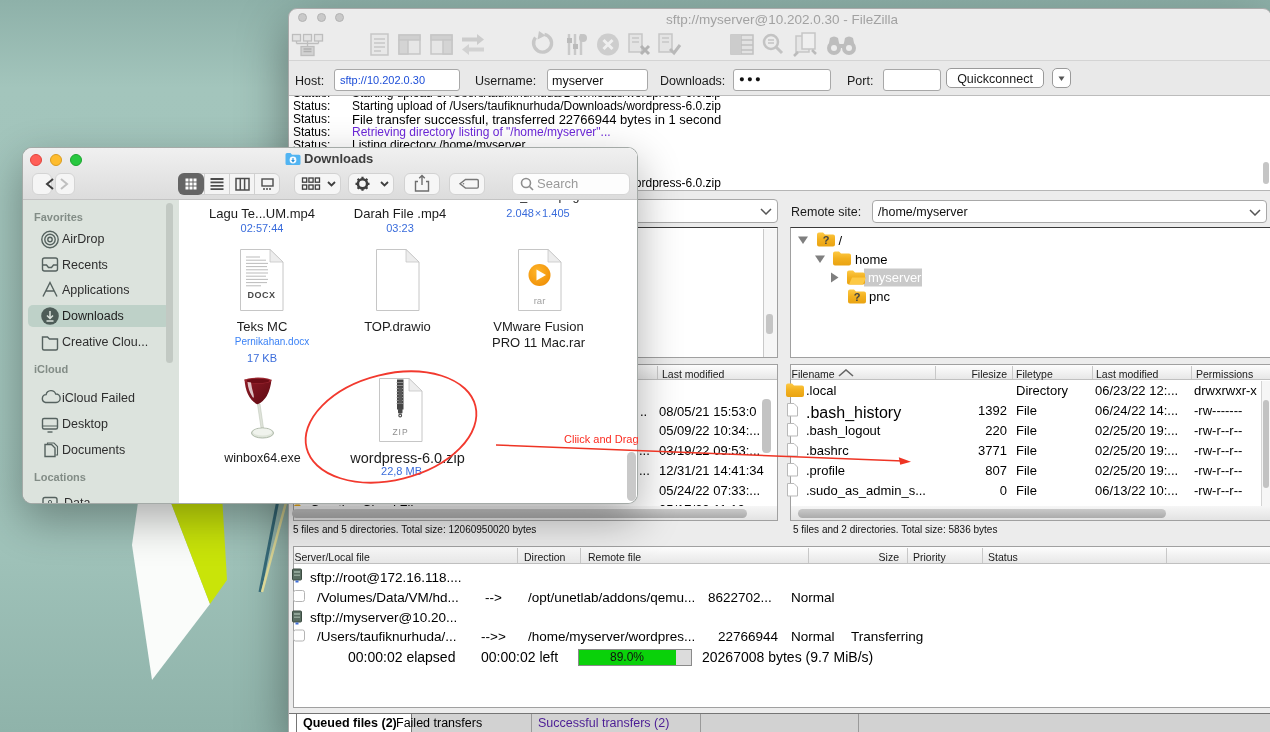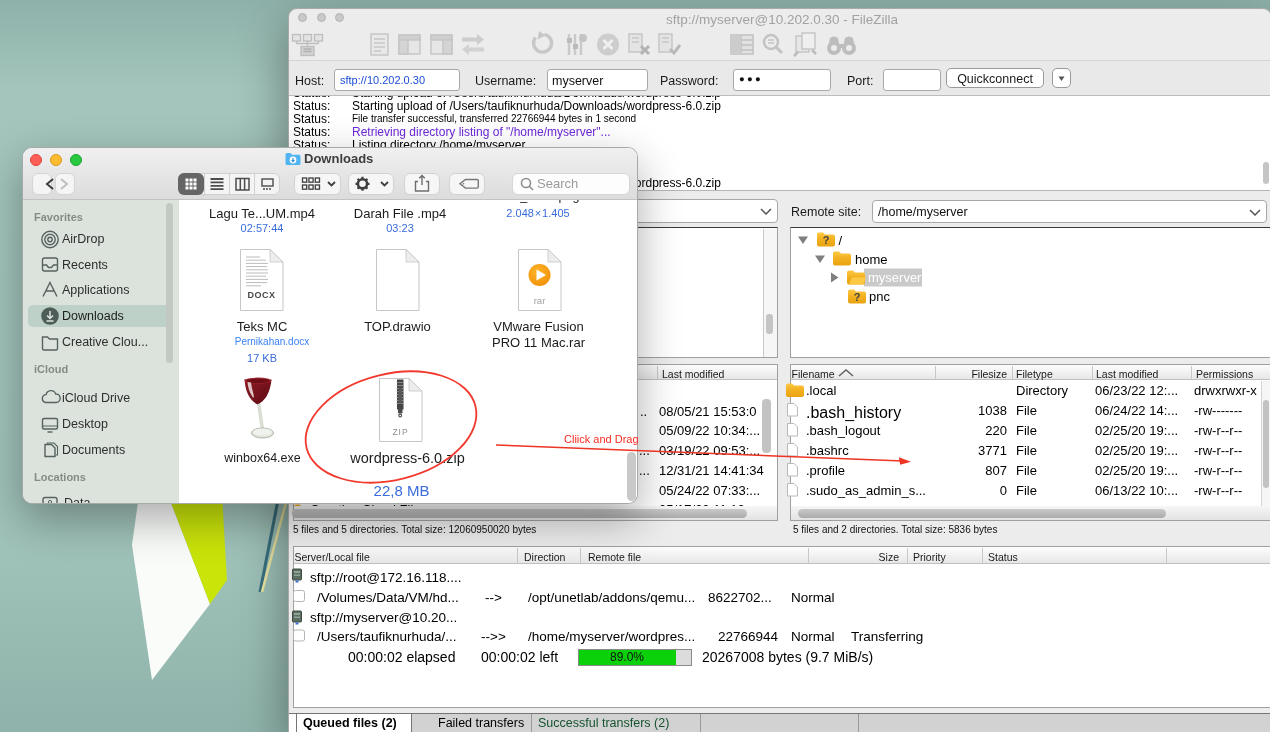--- a/index.html
+++ b/index.html
@@ -130,40 +130,40 @@
   </g>
 </svg>
 
 <div class="a" style="left:289px;top:60px;width:982px;height:36px;background:#e9e9e9;border-top:1px solid #d4d4d4;border-bottom:1px solid #bcbcbc"></div>
 <div class="t" style="left:295px;top:74px;font-size:12.5px;color:#1a1a1a">Host:</div>
 <div class="fld" style="left:334px;top:69px;width:126px;height:22px"></div>
 <div class="t" style="left:340px;top:73.5px;font-size:11px;color:#1d4ed8">sftp://10.202.0.30</div>
 <div class="t" style="left:475px;top:74px;font-size:12.5px;color:#1a1a1a">Username:</div>
 <div class="fld" style="left:547px;top:69px;width:101px;height:22px"></div>
 <div class="t" style="left:552px;top:74px;font-size:12.5px;color:#111">myserver</div>
-<div class="t" style="left:660px;top:74px;font-size:12.5px;color:#1a1a1a">Password:</div>
+<div class="t" style="left:660px;top:74px;font-size:12.5px;color:#1a1a1a">Downloads:</div>
 <div class="fld" style="left:733px;top:69px;width:98px;height:22px"></div>
 <div class="t" style="left:739px;top:74px;font-size:9.5px;color:#111;letter-spacing:2.2px">●●●</div>
 <div class="t" style="left:847px;top:74px;font-size:12.5px;color:#1a1a1a">Port:</div>
 <div class="fld" style="left:883px;top:69px;width:58px;height:22px"></div>
 <div class="a" style="left:946px;top:68px;width:98px;height:20px;background:#fff;border:1px solid #9a9a9a;border-radius:5px"></div>
 <div class="t" style="left:995px;top:71.5px;font-size:12.5px;color:#1a1a1a;transform:translateX(-50%)">Quickconnect</div>
 <div class="a" style="left:1052px;top:68px;width:19px;height:20px;background:#fff;border:1px solid #9a9a9a;border-radius:5px"></div>
 <svg class="a" width="10" height="6" style="left:1058px;top:75.5px">
     <polygon points="0.5,0.5 6.5,0.5 3.5,5" fill="#555"></polygon>
   </svg>
 
 <div class="a" id="log" style="left:289px;top:96px;width:982px;height:95px;background:#fff;border-bottom:1px solid #b5b5b5;overflow:hidden">
   <div class="t" style="left:4px;top:-9px;font-size:12px;color:#000">Status:</div>
   <div class="t" style="left:63px;top:-9px;font-size:12px;color:#000">Starting upload of /Users/taufiknurhuda/Downloads/wordpress-6.0.zip</div>
 </div>
 <div class="t" style="left:293px;top:100px;font-size:12px;color:#000">Status:</div>
 <div class="t" style="left:352px;top:100px;font-size:12px;color:#000">Starting upload of /Users/taufiknurhuda/Downloads/wordpress-6.0.zip</div>
 <div class="t" style="left:293px;top:112.9px;font-size:12px;color:#000">Status:</div>
-<div class="t" style="left:352px;top:112.9px;font-size:10px;color:#000">File transfer successful, transferred 22766944 bytes in 1 second</div>
+<div class="t" style="left:352px;top:112.9px;font-size:13px;color:#000">File transfer successful, transferred 22766944 bytes in 1 second</div>
 <div class="t" style="left:293px;top:125.8px;font-size:12px;color:#000">Status:</div>
 <div class="t" style="left:352px;top:125.8px;font-size:12px;color:#6d28d9">Retrieving directory listing of "/home/myserver"...</div>
 <div class="t" style="left:293px;top:138.7px;font-size:12px;color:#000">Status:</div>
 <div class="t" style="left:352px;top:138.7px;font-size:12px;color:#000">Listing directory /home/myserver</div>
 <div class="t" style="left:293px;top:151.6px;font-size:12px;color:#000">Status:</div>
 <div class="t" style="left:352px;top:151.6px;font-size:12px;color:#000">Disconnected from server</div>
 <div class="t" style="left:293px;top:164.5px;font-size:12px;color:#000">Status:</div>
 <div class="t" style="left:352px;top:164.5px;font-size:12px;color:#000">Connecting to 10.202.0.30...</div>
 <div class="t" style="left:293px;top:177.4px;font-size:12px;color:#000">Status:</div>
 <div class="t" style="left:352px;top:177.4px;font-size:12px;color:#000">Starting upload of /Users/taufiknurhuda/Downloads/wordpress-6.0.zip</div>
@@ -270,21 +270,21 @@
     <path d="M3.5 63.5 h6.5 l3.5 3.5 v9 h-10 z"></path>
     <path d="M3.5 83.5 h6.5 l3.5 3.5 v9 h-10 z"></path>
     <path d="M3.5 103.5 h6.5 l3.5 3.5 v9 h-10 z"></path>
   </g>
 </svg>
 <div class="t" style="left:806px;top:384px;font-size:13px;color:#000">.local</div>
 <div class="t" style="left:1016px;top:384px;font-size:13px;color:#000">Directory</div>
 <div class="t" style="left:1095px;top:384px;font-size:13px;color:#000">06/23/22 12:...</div>
 <div class="t" style="left:1194px;top:384px;font-size:13px;color:#000">drwxrwxr-x</div>
 <div class="t" style="left:806px;top:404px;font-size:16px;color:#000">.bash_history</div>
-<div class="t" style="left:1007px;top:404px;font-size:13px;color:#000;transform:translateX(-100%)">1038</div>
+<div class="t" style="left:1007px;top:404px;font-size:13px;color:#000;transform:translateX(-100%)">1392</div>
 <div class="t" style="left:1016px;top:404px;font-size:13px;color:#000">File</div>
 <div class="t" style="left:1095px;top:404px;font-size:13px;color:#000">06/24/22 14:...</div>
 <div class="t" style="left:1194px;top:404px;font-size:13px;color:#000">-rw-------</div>
 <div class="t" style="left:806px;top:424px;font-size:13px;color:#000">.bash_logout</div>
 <div class="t" style="left:1007px;top:424px;font-size:13px;color:#000;transform:translateX(-100%)">220</div>
 <div class="t" style="left:1016px;top:424px;font-size:13px;color:#000">File</div>
 <div class="t" style="left:1095px;top:424px;font-size:13px;color:#000">02/25/20 19:...</div>
 <div class="t" style="left:1194px;top:424px;font-size:13px;color:#000">-rw-r--r--</div>
 <div class="t" style="left:806px;top:444px;font-size:13px;color:#000">.bashrc</div>
 <div class="t" style="left:1007px;top:444px;font-size:13px;color:#000;transform:translateX(-100%)">3771</div>
@@ -356,23 +356,23 @@
 <div class="a" style="left:578px;top:648.5px;width:114px;height:17px;border:1px solid #8a8a8a;background:#dcdcdc"></div>
 <div class="a" style="left:579px;top:649.5px;width:97px;height:15px;background:#0ad10a"></div>
 <div class="t" style="left:627px;top:651px;font-size:12px;color:#111;transform:translateX(-50%)">89.0%</div>
 <div class="t" style="left:702px;top:649px;font-size:14px;color:#000">20267008 bytes (9.7 MiB/s)</div>
 
 <div class="a" style="left:289px;top:713px;width:982px;height:19px;background:#d2d2d2;border-top:1px solid #757575"></div>
 <div class="a" style="left:289px;top:714px;width:7px;height:18px;background:#fff"></div>
 <div class="a" style="left:296px;top:713px;width:116px;height:19px;background:#fff;border:1px solid #757575;border-bottom:none"></div>
 <div class="t" style="left:303px;top:716px;font-size:12.5px;font-weight:bold;color:#000">Queued files (2)</div>
 <div class="a vline" style="left:531px;top:714px;height:18px;background:#9a9a9a"></div>
-<div class="t" style="left:438px;top:716px;font-size:12.5px;color:#000">Failed transfers</div>
+<div class="t" style="left:396px;top:716px;font-size:12.5px;color:#000">Failed transfers</div>
 <div class="a vline" style="left:700px;top:714px;height:18px;background:#9a9a9a"></div>
-<div class="t" style="left:538px;top:716px;font-size:12.5px;color:#14532d">Successful transfers (2)</div>
+<div class="t" style="left:538px;top:716px;font-size:12.5px;color:#4c1d95">Successful transfers (2)</div>
 <div class="a vline" style="left:858px;top:714px;height:18px;background:#9a9a9a"></div>
 
 <div class="a" id="finder" style="left:22px;top:147px;width:616px;height:357px;border-radius:10px;overflow:hidden;box-shadow:0 16px 44px rgba(0,0,0,.32);background:#fff;border:1px solid rgba(90,100,95,.55)">
 
   <div class="a" style="left:156px;top:0;right:0;bottom:0;background:#fff;z-index:1"></div>
   <div style="position:absolute;z-index:1;left:515px;top:38px" class="t c"><span style="font-size:12.5px;color:#222">IMG_2206.png</span></div>
   <div class="t c" style="z-index:1;left:239px;top:58.5px;font-size:13px;color:#1c1c1c">Lagu Te...UM.mp4</div>
   <div class="t c blue" style="z-index:1;left:239px;top:74px;font-size:11px">02:57:44</div>
   <div class="t c" style="z-index:1;left:377px;top:58.5px;font-size:13px;color:#1c1c1c">Darah File .mp4</div>
   <div class="t c blue" style="z-index:1;left:377px;top:74px;font-size:11px">03:23</div>
@@ -432,35 +432,35 @@
     <g stroke="#9f9f9f" stroke-width="0.8">
       <path d="M18.5 5.5 h7.5 M18.5 8.5 h7.5 M18.5 11.5 h7.5 M18.5 14.5 h7.5 M18.5 17.5 h7.5 M18.5 20.5 h7.5 M18.5 23.5 h7.5 M18.5 26.5 h7.5"></path>
     </g>
     <path d="M20.5 10.5 h3.5 v16 h-3.5 z" fill="#585858"></path>
     <rect x="20" y="31.5" width="4.5" height="5" rx="1" fill="#4a4a4a"></rect>
     <circle cx="22.2" cy="38.5" r="1.4" fill="none" stroke="#4a4a4a" stroke-width="1.1"></circle>
     <text x="22.5" y="58" font-size="8.5" fill="#8f8f8f" text-anchor="middle" letter-spacing="1">ZIP</text>
   </svg>
   <div class="t c" style="z-index:1;left:239.5px;top:303px;font-size:12.5px;color:#1c1c1c">winbox64.exe</div>
   <div class="t c" style="z-index:1;left:384.5px;top:302px;font-size:14.5px;color:#1c1c1c">wordpress-6.0.zip</div>
-  <div class="t c blue" style="z-index:1;left:378.5px;top:334px;font-size:15px">22,8 MB</div>
+  <div class="t c blue" style="z-index:1;left:378.5px;top:317px;font-size:11px">22,8 MB</div>
 
   <div class="a" style="z-index:1;left:603.5px;top:304px;width:9px;height:49px;background:#c9c9c9;border-radius:4.5px"></div>
 
   <div class="a" style="left:0;top:0;width:156px;height:357px;background:#dce3dd;z-index:2"></div>
   <div class="a" style="z-index:2;left:5px;top:156.5px;width:142px;height:22px;background:#bed1c8;border-radius:5px"></div>
   <div class="t" style="z-index:2;left:11px;top:63px;font-size:11px;font-weight:bold;color:#828c86">Favorites</div>
   <div class="t" style="z-index:2;left:11px;top:215px;font-size:11px;font-weight:bold;color:#828c86">iCloud</div>
   <div class="t" style="z-index:2;left:11px;top:323px;font-size:11px;font-weight:bold;color:#828c86">Locations</div>
   <div class="t" style="z-index:2;left:39px;top:84px;font-size:12.5px;color:#2e2e2e">AirDrop</div>
   <div class="t" style="z-index:2;left:39px;top:109.5px;font-size:12.5px;color:#2e2e2e">Recents</div>
   <div class="t" style="z-index:2;left:39px;top:135px;font-size:12.5px;color:#2e2e2e">Applications</div>
   <div class="t" style="z-index:2;left:39px;top:160.5px;font-size:12.5px;color:#1d1d1d">Downloads</div>
   <div class="t" style="z-index:2;left:39px;top:186.5px;font-size:12.5px;color:#2e2e2e">Creative Clou...</div>
-  <div class="t" style="z-index:2;left:39px;top:243px;font-size:12.5px;color:#2e2e2e">iCloud Drive</div>
+  <div class="t" style="z-index:2;left:39px;top:243px;font-size:12.5px;color:#2e2e2e">iCloud Failed</div>
   <div class="t" style="z-index:2;left:39px;top:269px;font-size:12.5px;color:#2e2e2e">Desktop</div>
   <div class="t" style="z-index:2;left:39px;top:295px;font-size:12.5px;color:#2e2e2e">Documents</div>
   <div class="t" style="z-index:2;left:41px;top:348px;font-size:12.5px;color:#2e2e2e">Data</div>
 
   <svg class="a" width="26" height="300" style="z-index:2;left:16px;top:82px" fill="none" stroke="#55625f" stroke-width="1.4">
 
     <circle cx="11" cy="9.5" r="2.2"></circle>
       <circle cx="11" cy="9.5" r="5.2"></circle>
       <circle cx="11" cy="9.5" r="8.2"></circle>
 

